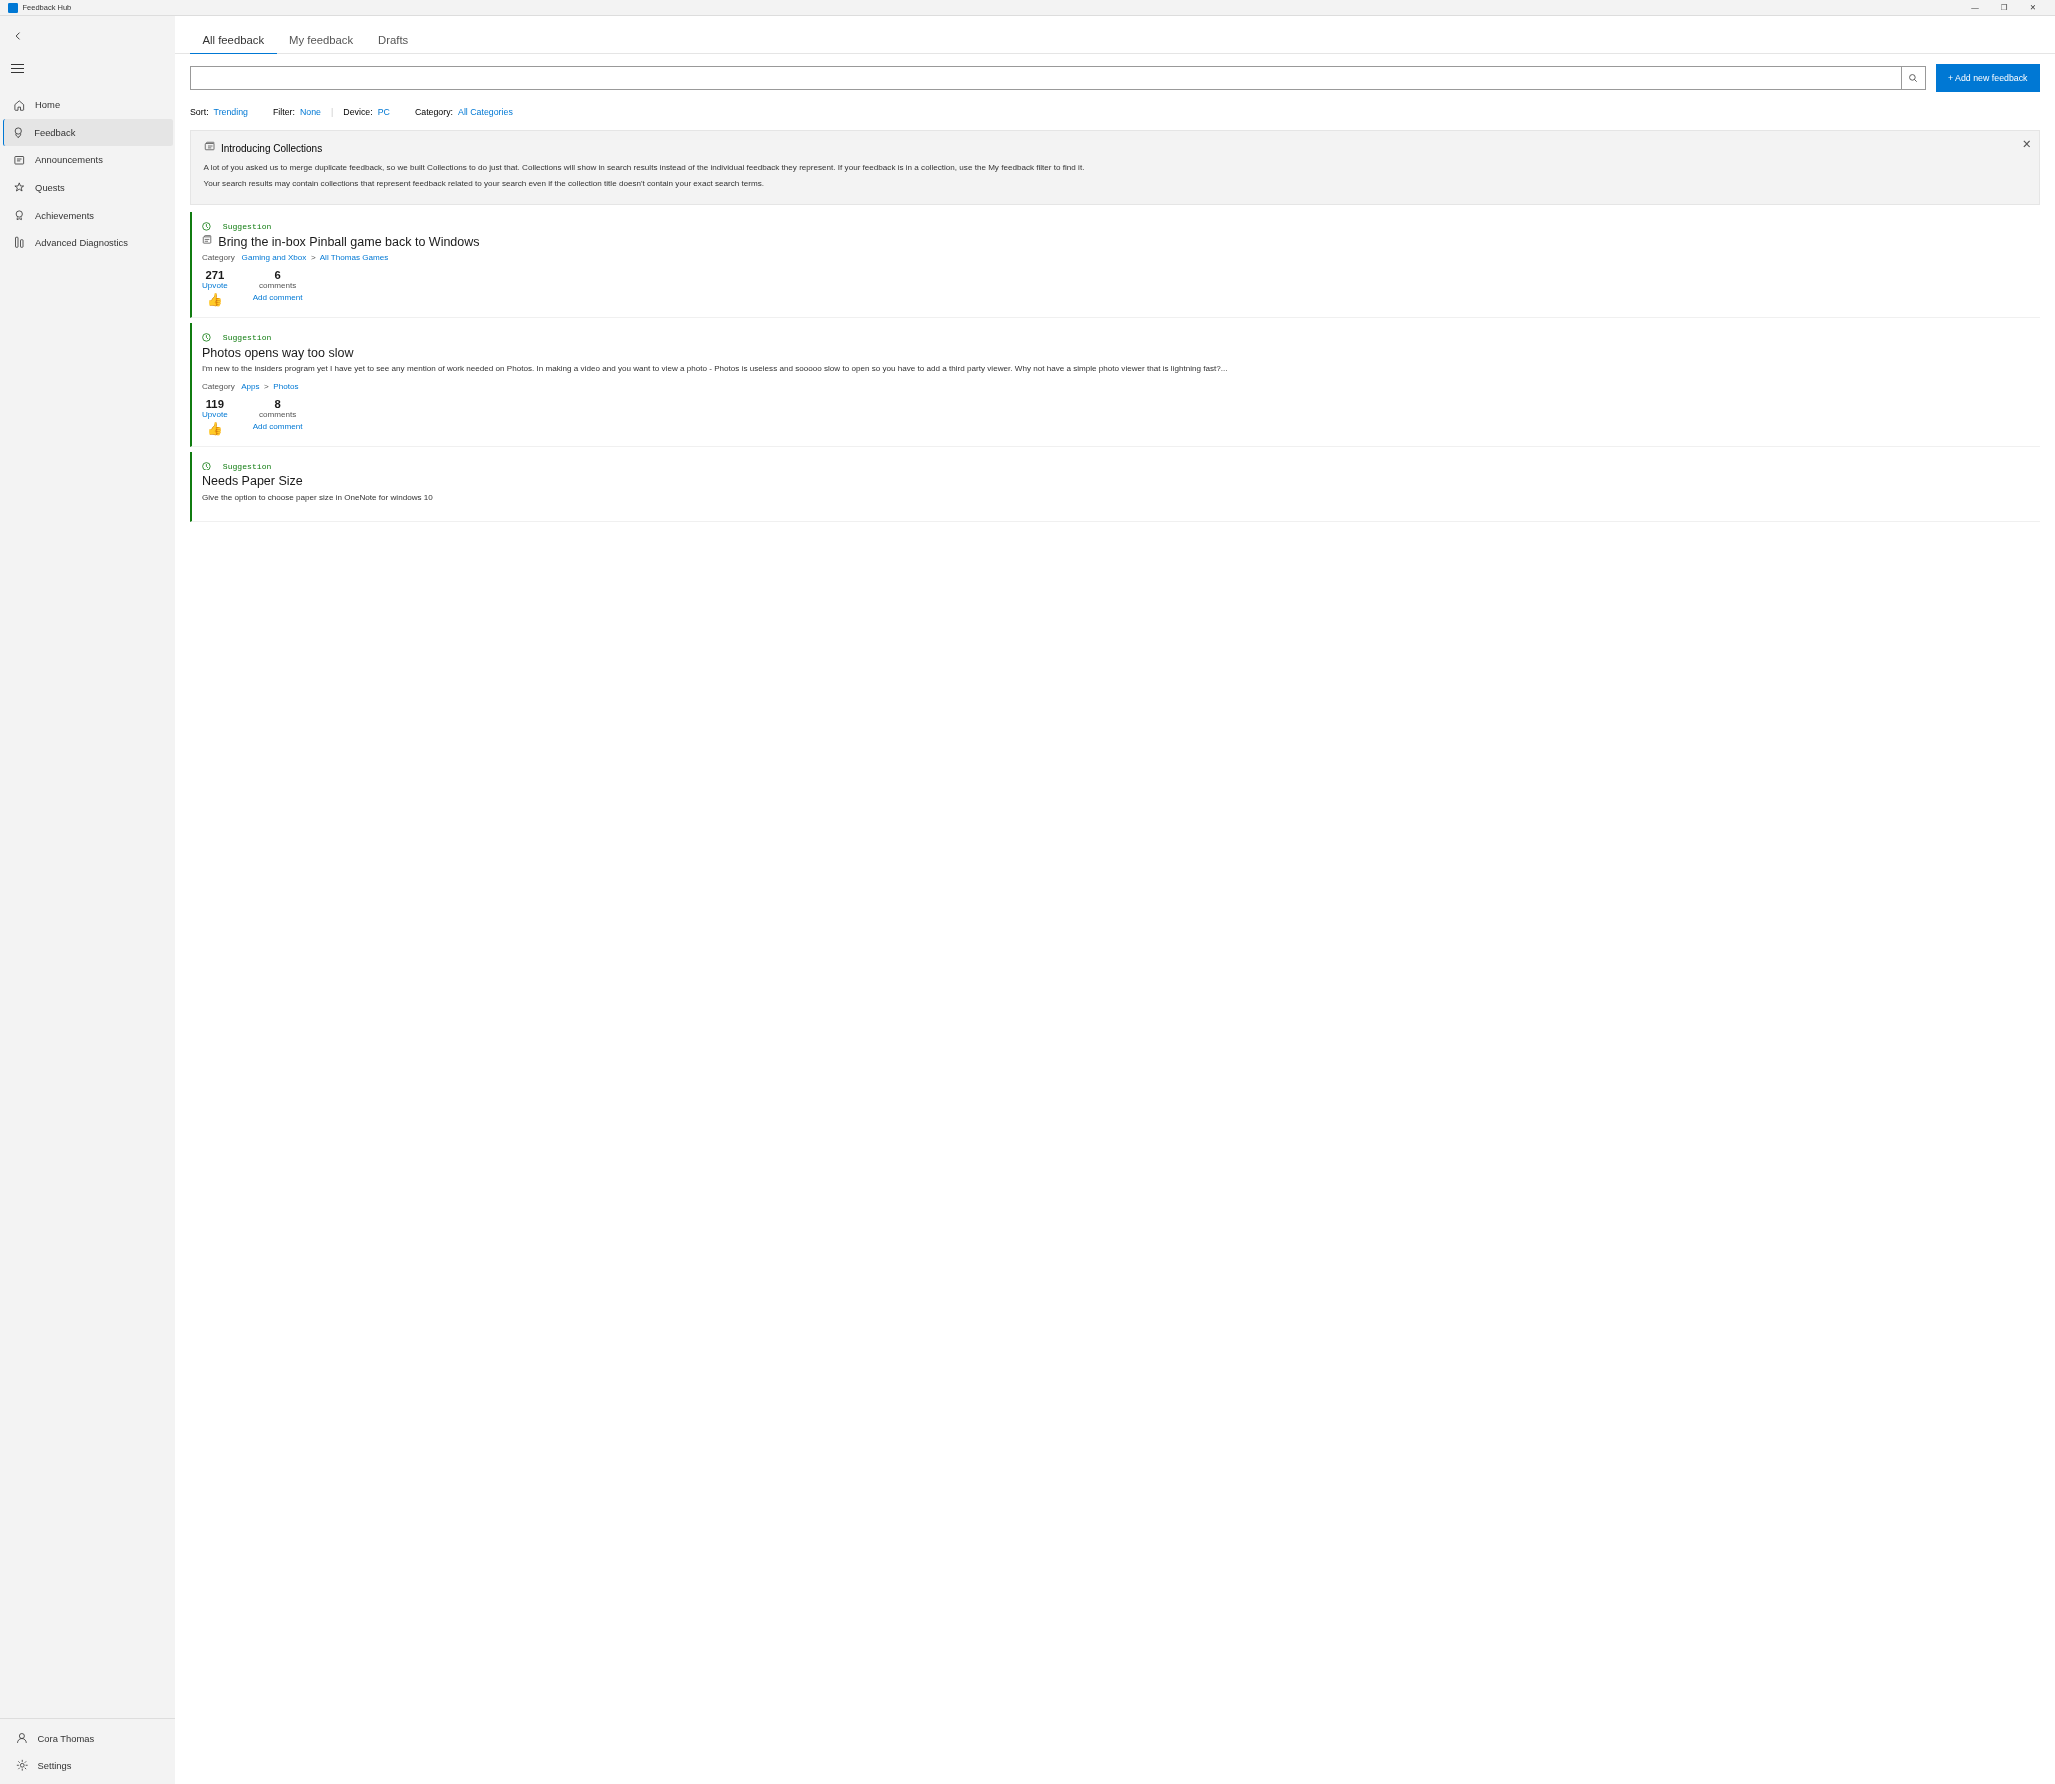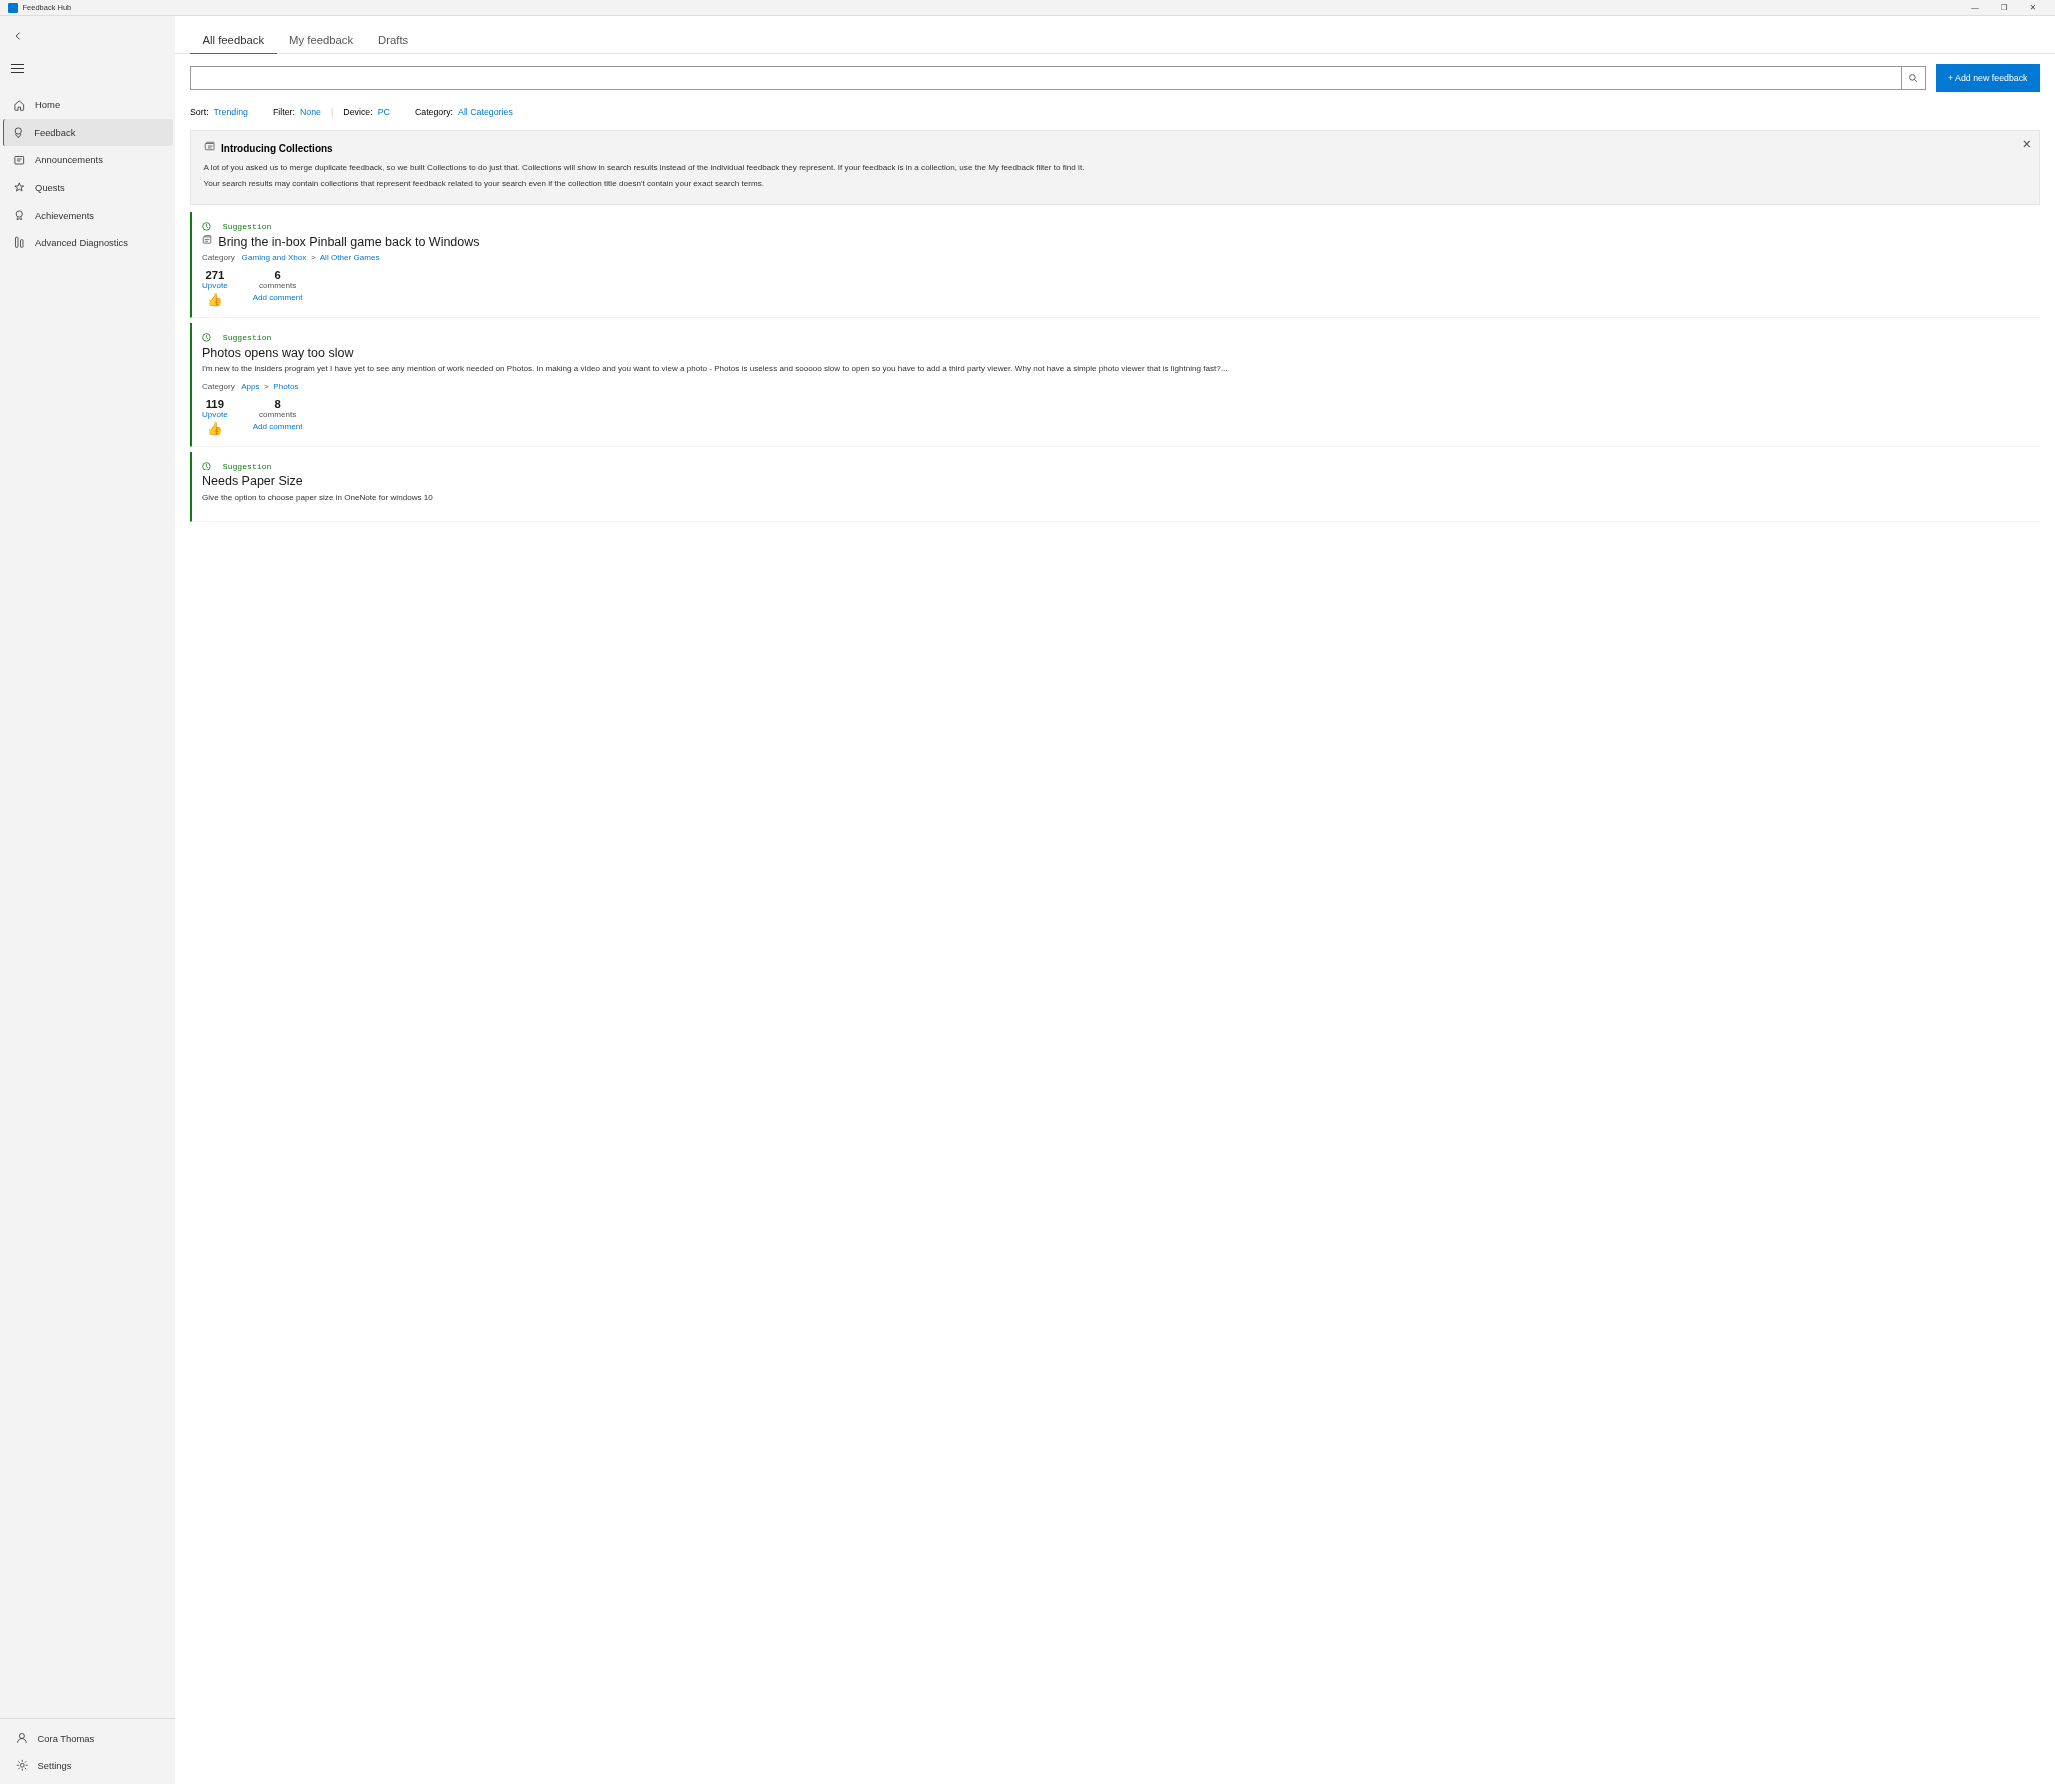--- a/index.html
+++ b/index.html
@@ -110,21 +110,21 @@
 
     
     .banner {
       margin: 5px 15px 7.5px 15px; background: #f3f3f3; padding: 10px 12.5px;
       position: relative; border: 0.6px solid #e5e5e5;
     }
     .banner-close {
       position: absolute; top: 7.5px; right: 7.5px; background: transparent; border: none;
       cursor: pointer; font-size: 11.3px; color: #555;
     }
-    .banner-title { display: flex; align-items: center; gap: 5px; font-size: 10px; font-weight: 700; margin-bottom: 6.3px; }
+    .banner-title { display: flex; align-items: center; gap: 5px; font-size: 10px; font-weight: 400; margin-bottom: 6.3px; }
     .banner-icon { font-size: 11.3px; }
     .banner-text { font-size: 8.1px; color: #333; line-height: 1.5; margin-bottom: 3.8px; }
 
     
     .feedback-list { padding: 0 15px 15px 15px; }
     .feedback-item {
       border-left: 2.5px solid #107c10; padding: 10px 0 10px 10px; margin-bottom: 5px;
       border-bottom: 0.6px solid #f0f0f0;
     }
     .feedback-type { display: flex; align-items: center; gap: 12px; color: #107c10; font-size: 8.1px; margin-bottom: 3.8px; font-family: Liberation Mono, monospace; }
@@ -326,21 +326,21 @@
               <path d="M5 7h6M5 10h4" stroke="#555" stroke-width="1.3" stroke-linecap="round"></path>
             </svg>
           </span>
           <span>Bring the in-box Pinball game back to Windows</span>
         </div>
         <div class="feedback-category">
           <span>Category</span>
           <span>&nbsp;</span>
           <a>Gaming and Xbox</a>
           <span>&nbsp;<span>&gt;</span>&nbsp;</span>
-          <a>All Other Games</a>
+          <a>All Thomas Games</a>
         </div>
         <div class="feedback-actions">
           <div class="feedback-vote">
             <span class="vote-count">271</span>
             <span class="vote-label">Upvote</span>
             <span class="vote-icon">👍</span>
           </div>
           <div class="feedback-comments">
             <span class="comment-count">6</span>
             <span class="comment-label">comments</span>

